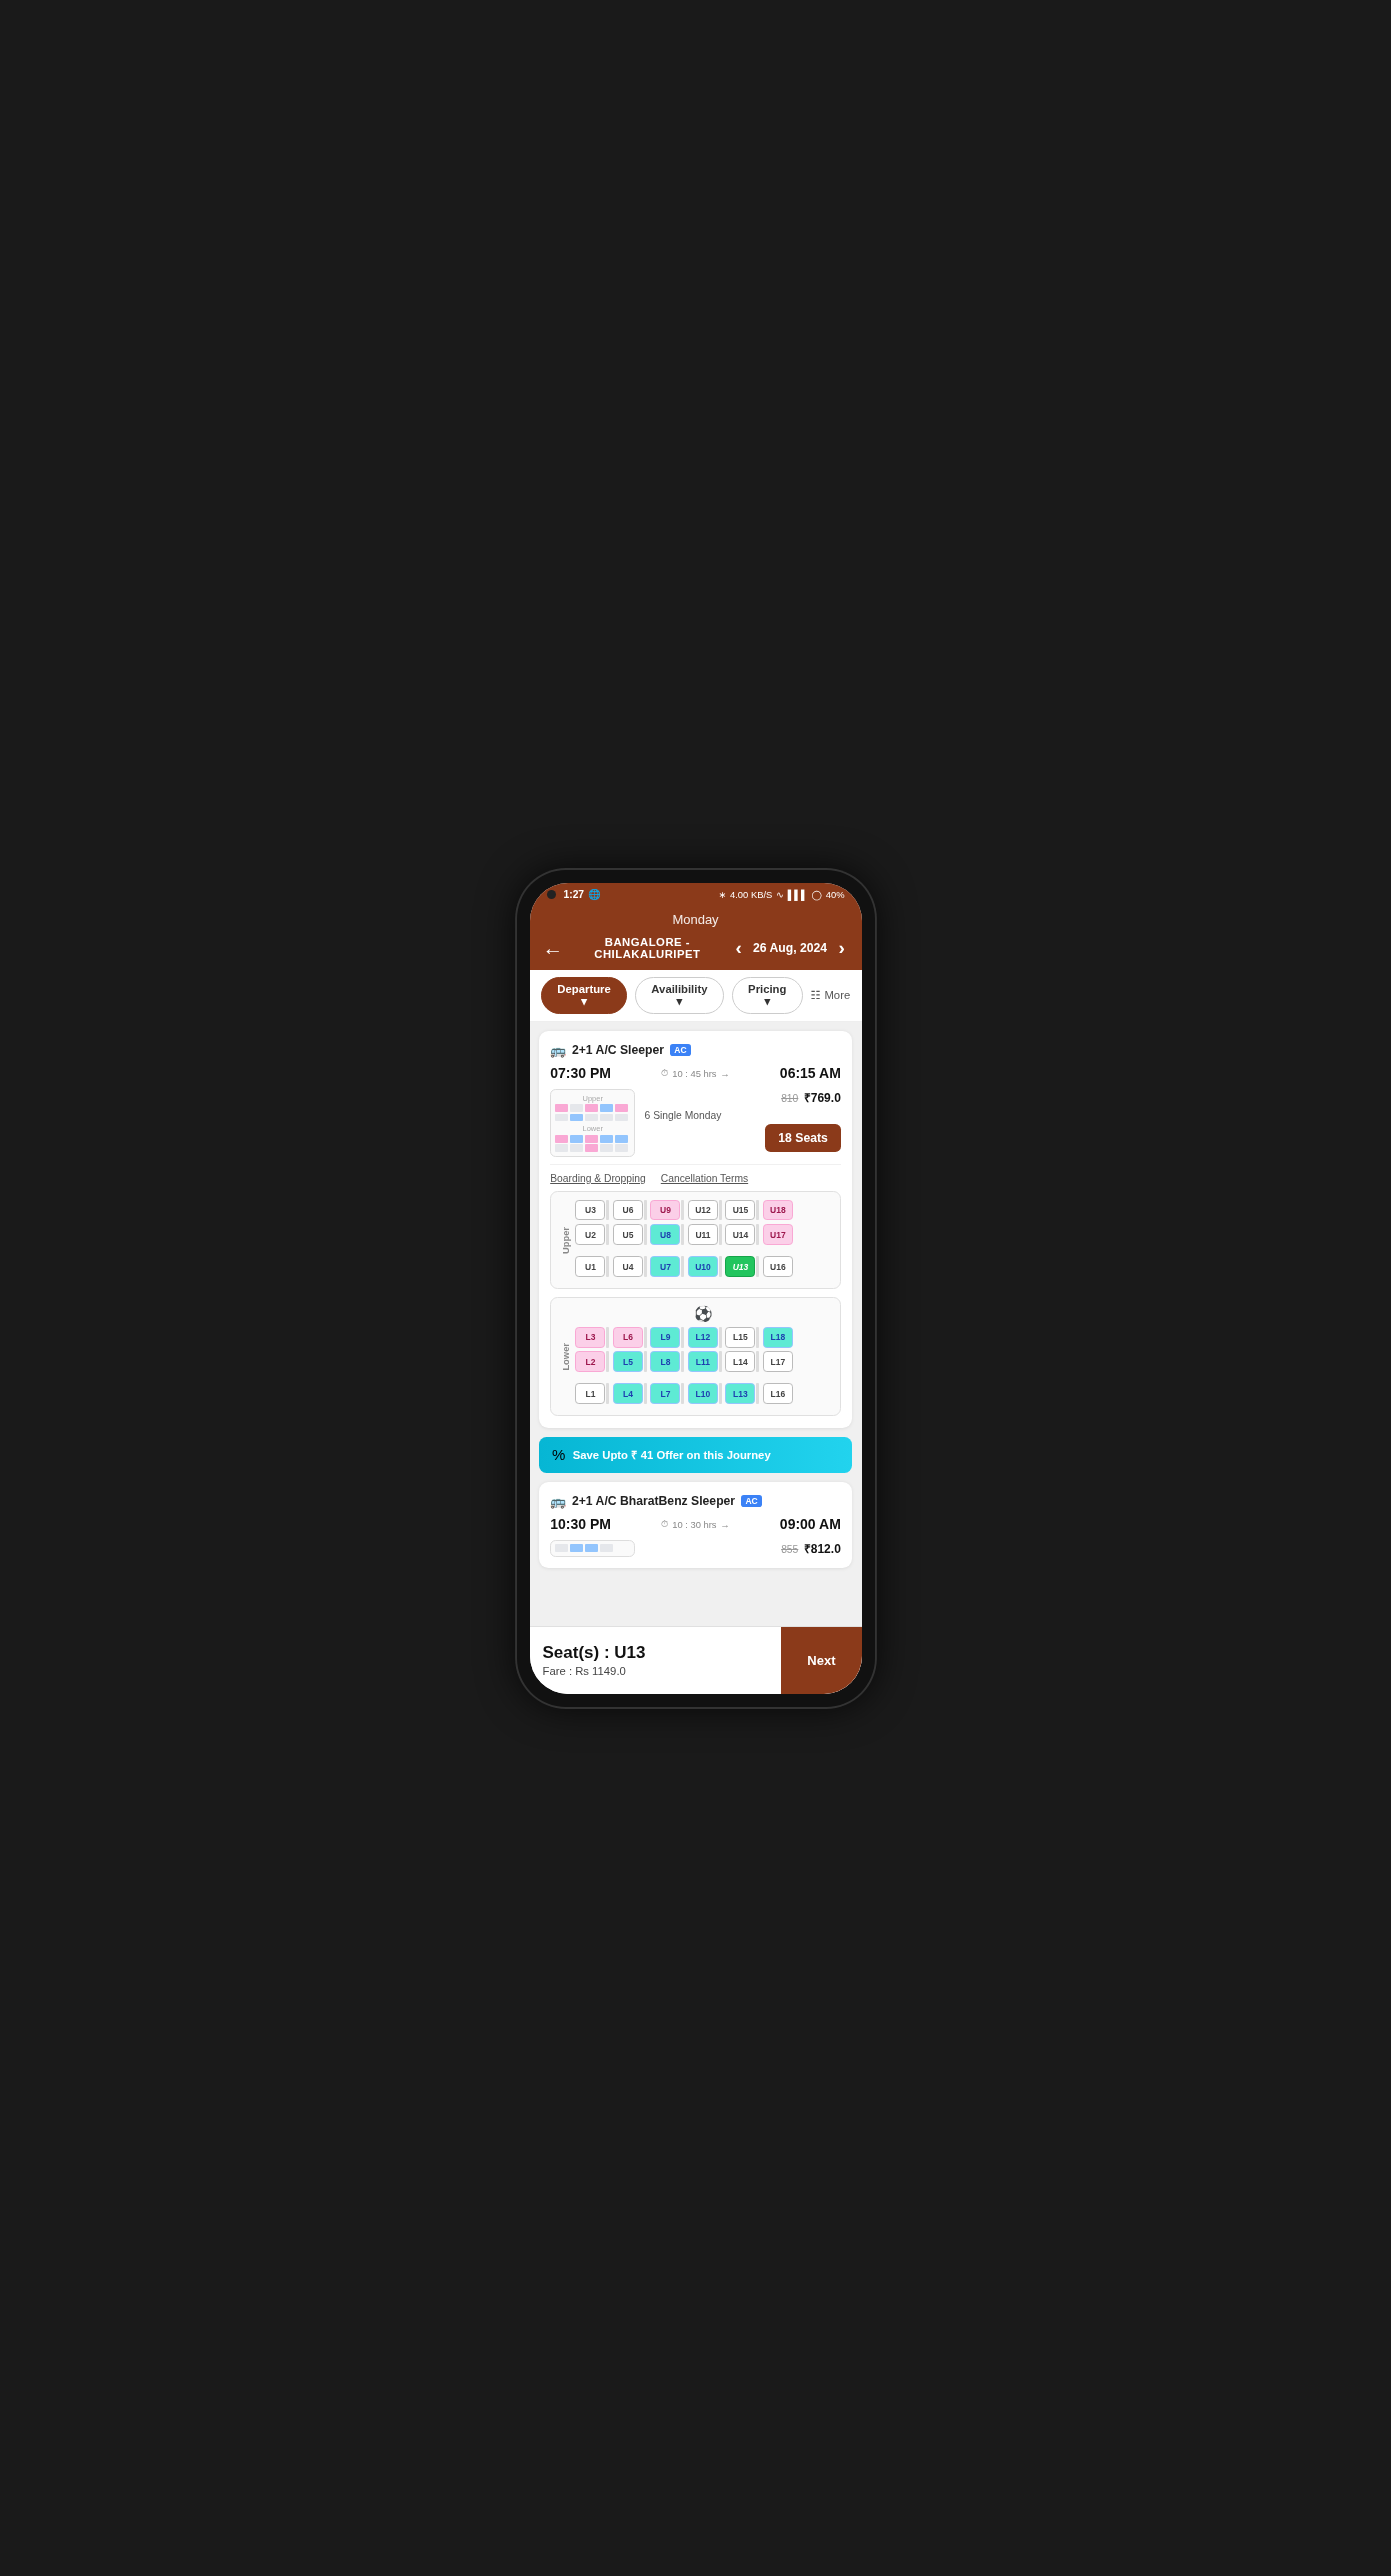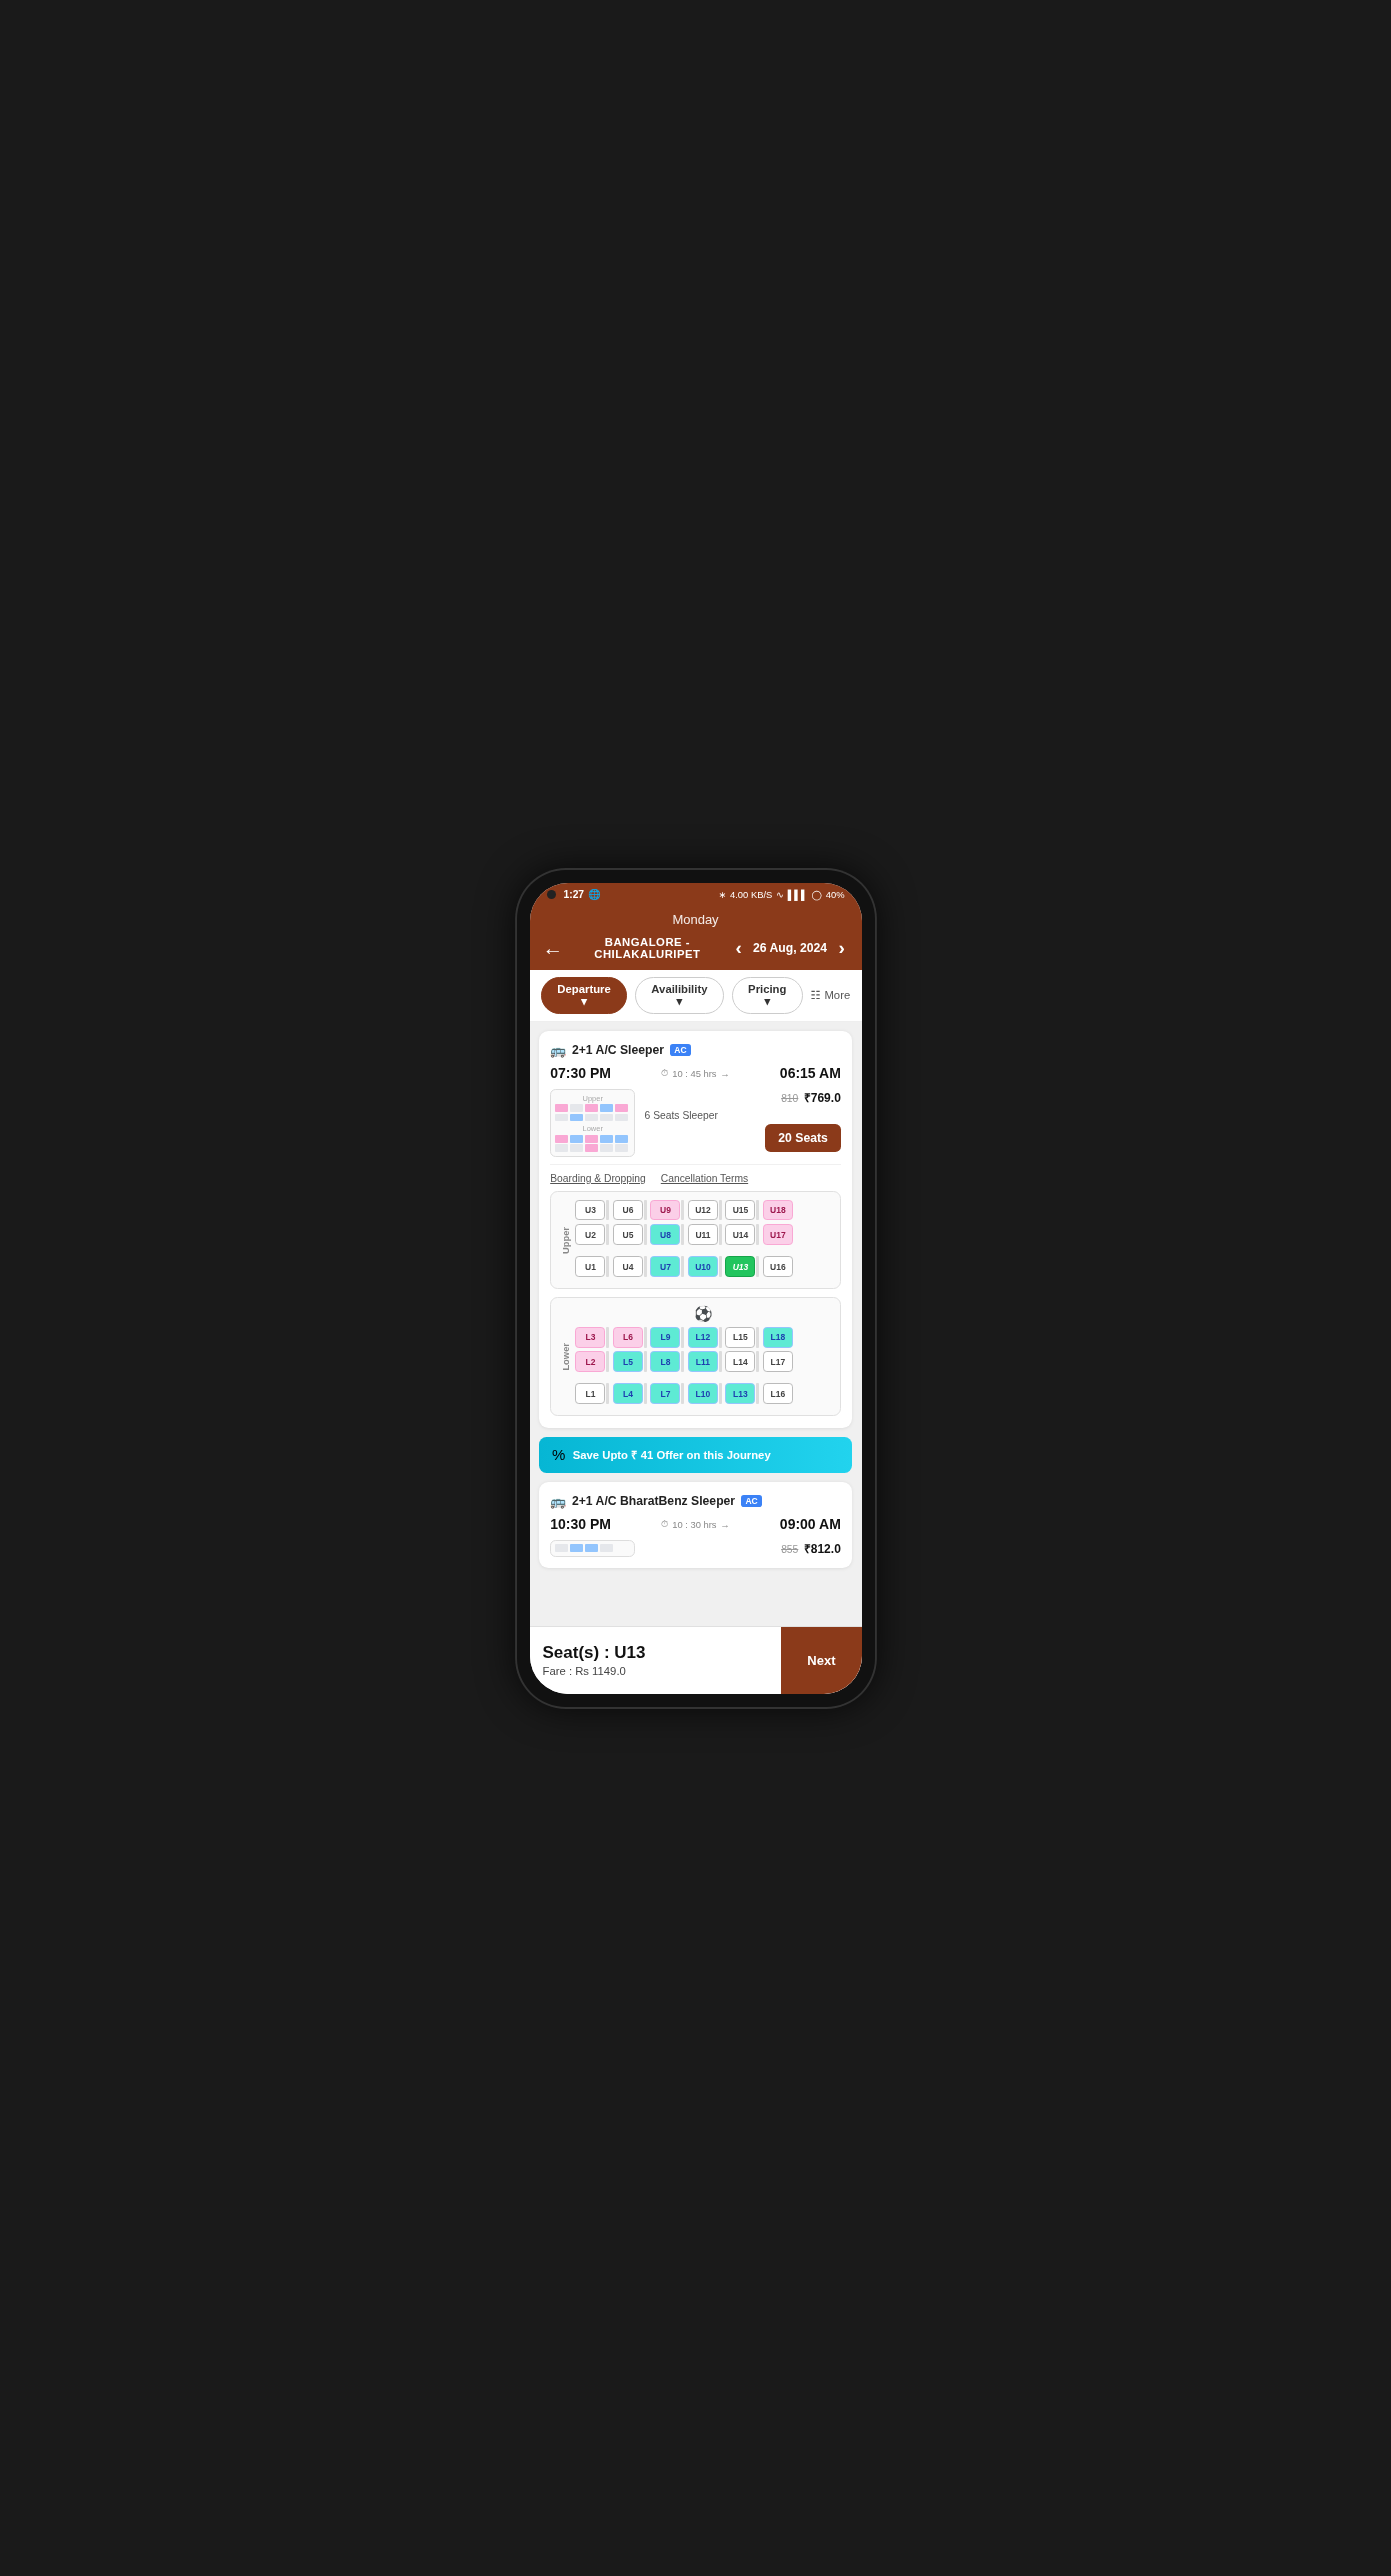--- a/index.html
+++ b/index.html
@@ -487,23 +487,23 @@
             </div>
           </div>
 
           <div style="flex:1">
             <div style="display:flex;flex-direction:column;align-items:flex-end;gap:3.8px">
               <div style="display:flex;align-items:baseline;gap:5.6px">
                 <span class="original-price">810</span>
                 <span class="current-price">₹769.0</span>
               </div>
               <span class="single-sleeper-text">
-                <span>6</span> <span>Seats Sleeper</span>
+                <span>6</span> <span>Single Monday</span>
               </span>
-              <button class="seats-btn">20 Seats</button>
+              <button class="seats-btn">18 Seats</button>
             </div>
           </div>
         </div>
 
         <div class="links-row">
           <span class="link-text">Boarding &amp; Dropping</span>
           <span class="link-text">Cancellation Terms</span>
         </div>
 
         <div class="seat-map-container">

